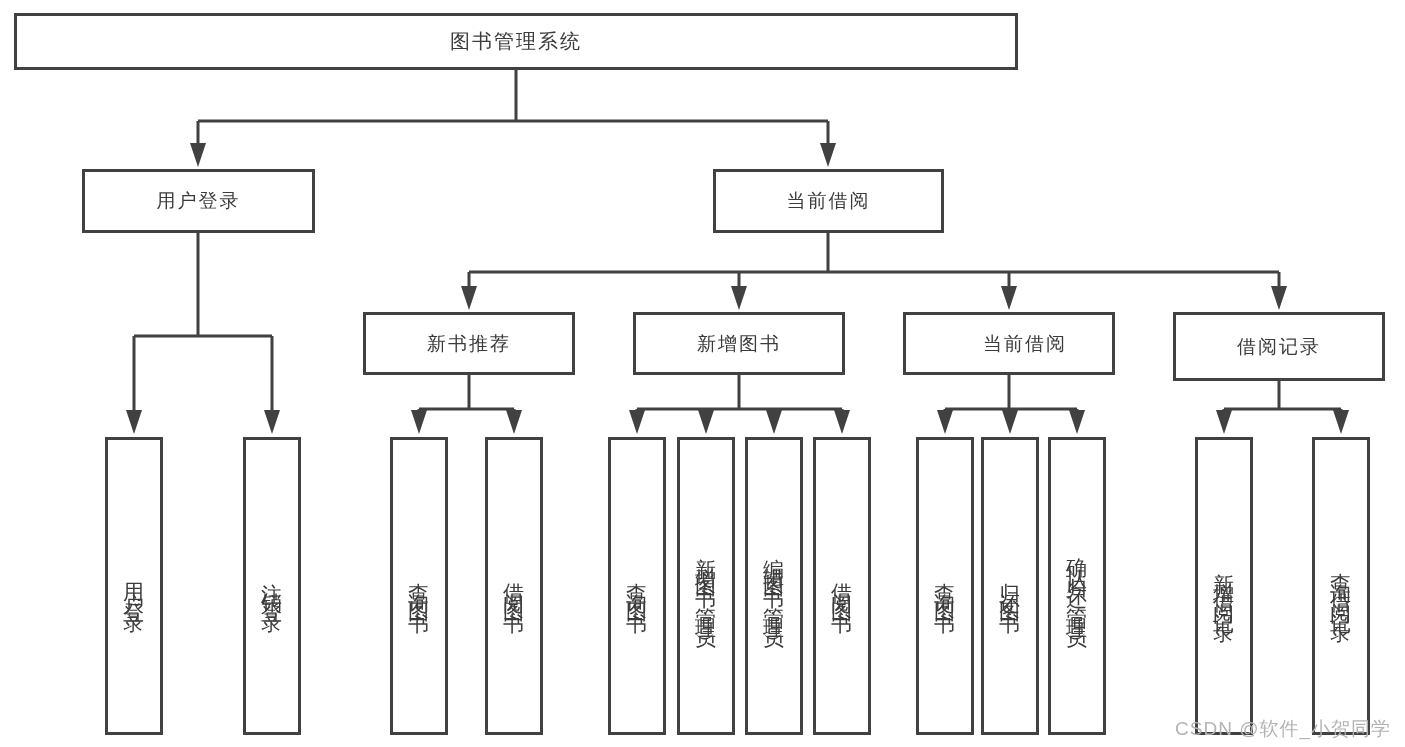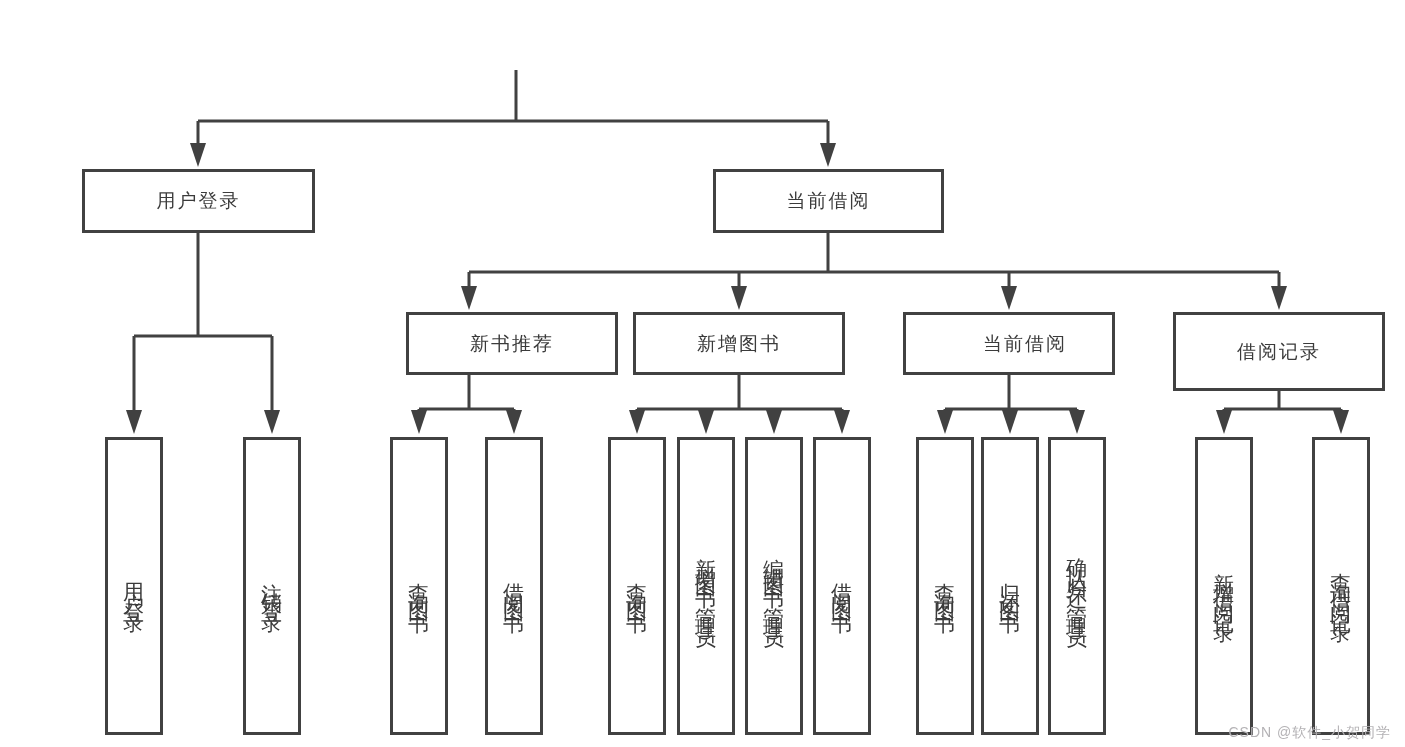--- a/index.html
+++ b/index.html
@@ -40,21 +40,21 @@
     text-orientation: mixed;
     font-size: 21px;
     line-height: 1;
     letter-spacing: 10px;
     white-space: nowrap;
   }
   .watermark {
     position: absolute;
     right: 14px;
     bottom: 5px;
-    font-size: 14px;
+    font-size: 19px;
     letter-spacing: 1px;
     color: var(--watermark, #b4b2b5);
     z-index: 2;
     white-space: nowrap;
     text-align: center;
   }
 </style>
 </head>
 <body>
 
@@ -100,38 +100,41 @@
 
       <polygon points="937,410 953,410 945,434"></polygon>
       <polygon points="1002,410 1018,410 1010,434"></polygon>
       <polygon points="1069,410 1085,410 1077,434"></polygon>
 
       <polygon points="1216,410 1232,410 1224,434"></polygon>
       <polygon points="1333,410 1349,410 1341,434"></polygon>
     </g>
   </svg>
 
+  <div class="hbox root-box" style="left:14px; top:13px; width:1004px; height:57px;">
+    <span>图书管理系统</span>
+  </div>
 
   <div class="hbox" style="left:82px; top:169px; width:233px; height:64px;">
     <span>用户登录</span>
   </div>
   <div class="hbox" style="left:713px; top:169px; width:231px; height:64px;">
     <span>当前借阅</span>
   </div>
 
-  <div class="hbox" style="left:363px; top:312px; width:212px; height:63px;margin-left:43px;">
+  <div class="hbox" style="left:363px; top:312px; width:212px; height:63px;">
     <span>新书推荐</span>
   </div>
   <div class="hbox" style="left:633px; top:312px; width:212px; height:63px;">
     <span>新增图书</span>
   </div>
   <div class="hbox" style="left:903px; top:312px; width:212px; height:63px;padding-left:32px;">
     <span>当前借阅</span>
   </div>
-  <div class="hbox" style="left:1173px; top:312px; width:212px; height:79px;">
+  <div class="hbox" style="left:1173px; top:312px; width:212px; height:69px;">
     <span>借阅记录</span>
   </div>
 
   <div class="vbox" style="left:105px; top:437px; width:58px; height:298px;">
     <span>用户登录</span>
   </div>
   <div class="vbox" style="left:243px; top:437px; width:58px; height:298px;">
     <span>注销登录</span>
   </div>
 

